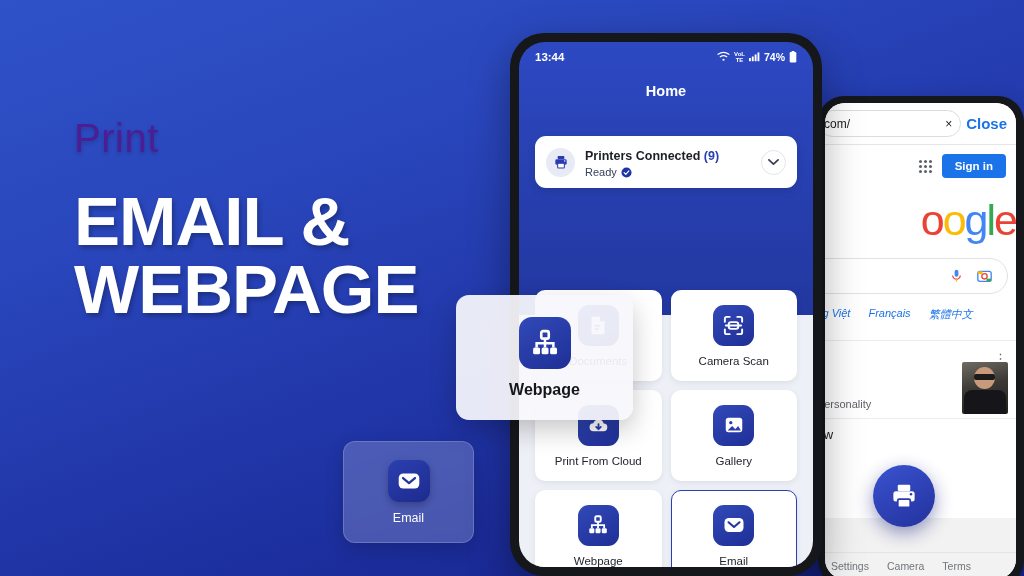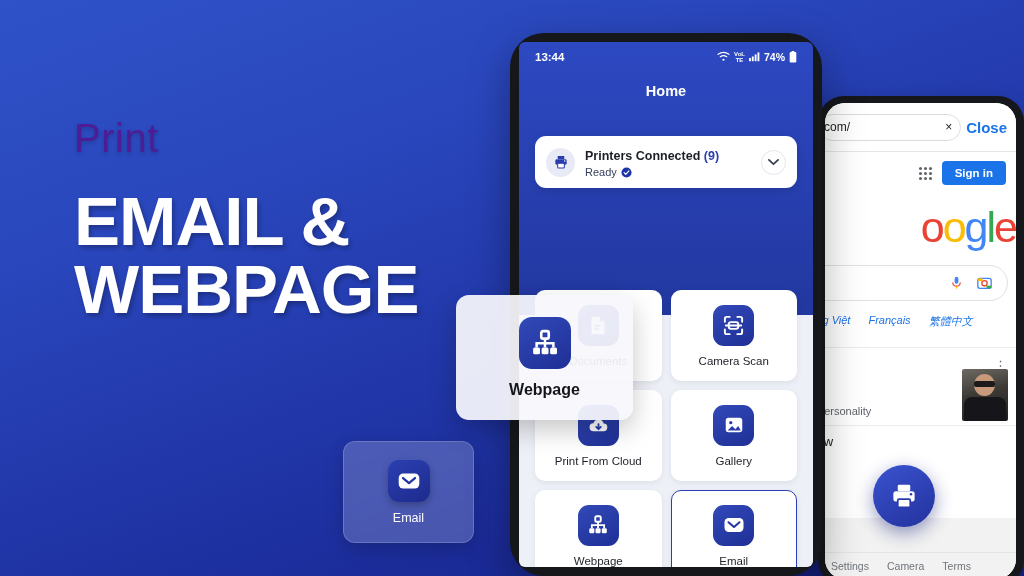--- a/index.html
+++ b/index.html
@@ -62,21 +62,21 @@
     position:absolute; left:818px; top:96px; width:206px; height:490px;
     background:#15171b; border-radius:26px 26px 26px 26px;
     padding:7px 8px 7px 7px; z-index:3;
     box-shadow:-9px 10px 26px rgba(0,0,0,.30);
   }
   #phone2 .screen {
     width:100%; height:100%; background:#ffffff; border-radius:20px;
     overflow:hidden; position:relative;
   }
   #p2-urlbar {
-    height:49px; background:#fff; border-bottom:1px solid #e6e6e6;
+    height:42px; background:#fff; border-bottom:1px solid #e6e6e6;
     display:flex; align-items:center; padding:0 6px 0 0; gap:5px;
   }
   #p2-urlbar .pill {
     flex:1; height:27px; border:1px solid #dcdcdc; border-radius:14px;
     display:flex; align-items:center; justify-content:space-between;
     padding:0 8px 0 4px; font-size:12px; color:#222; margin-left:-6px;
   }
   #p2-urlbar .close { font-size:15px; font-weight:700; color:#1a73e8; padding-right:3px; }
   #p2-topicons {
     display:flex; align-items:center; justify-content:flex-end; gap:10px;
@@ -135,21 +135,21 @@
     box-shadow:0 6px 18px rgba(20,30,120,.45);
   }
 
   
   #phone1 {
     position:absolute; left:510px; top:33px; width:312px; height:543px;
     background:#15171b; border-radius:34px; padding:9px; z-index:5;
     box-shadow:0 14px 40px rgba(0,0,0,.35);
   }
   #phone1 .screen {
-    width:100%; height:100%; border-radius:6px; overflow:hidden;
+    width:100%; height:100%; border-radius:26px; overflow:hidden;
     background:linear-gradient(180deg,#2d49c2 0%,#22379f 52%,#eef0f7 52%,#eef0f7 100%);
     position:relative;
   }
   #p1-status {
     height:29px; display:flex; align-items:center; justify-content:space-between;
     padding:0 16px; color:#fff; font-size:11.5px; font-weight:600;
   }
   #p1-status .right { display:flex; align-items:center; gap:4px; font-size:10.5px; }
   #p1-title { text-align:center; color:#fff; font-size:14.5px; font-weight:700; margin-top:12px; }
 

